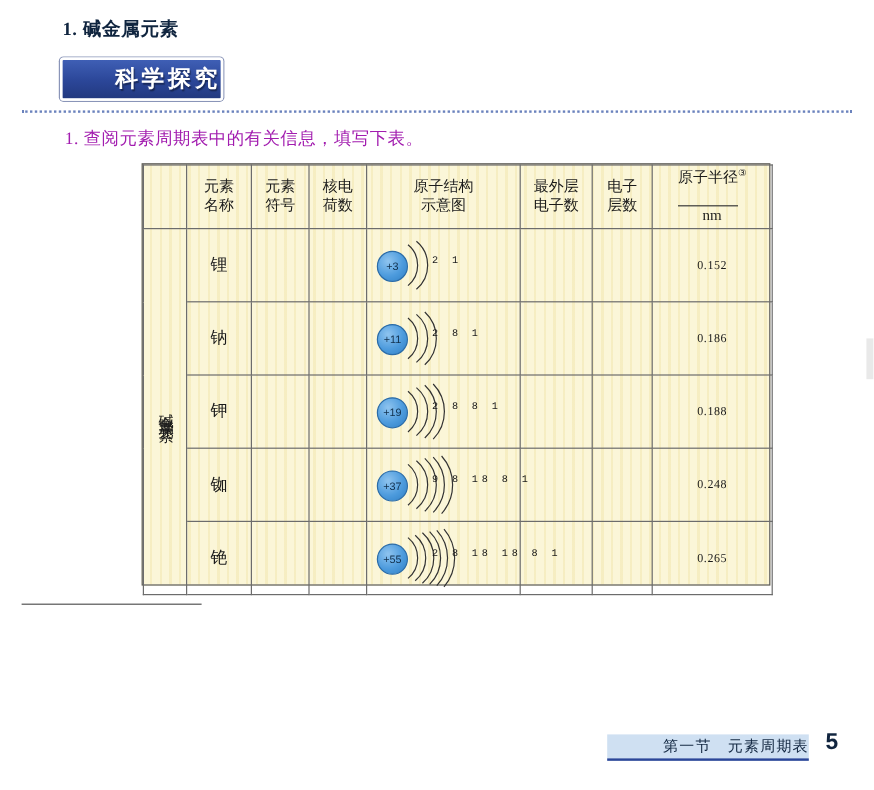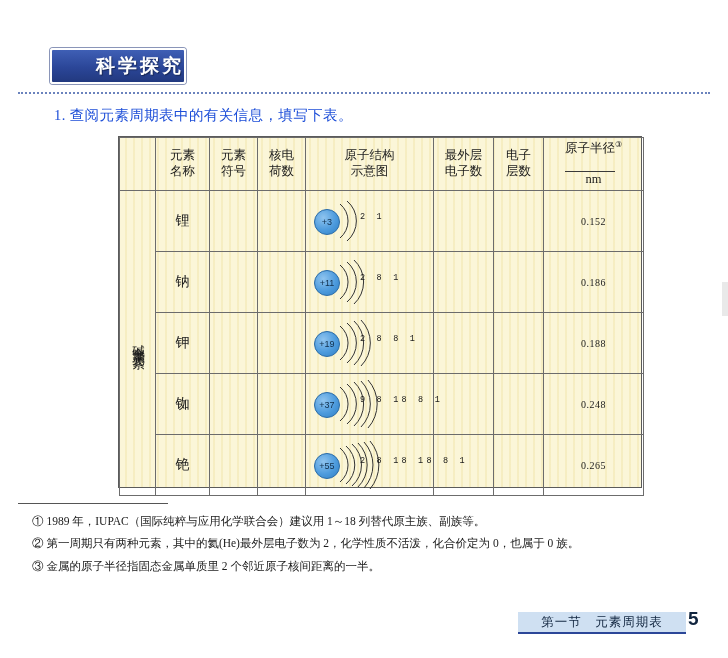--- a/index.html
+++ b/index.html
@@ -65,21 +65,21 @@
     border-top: 2px dotted #3a5aa8;
     opacity: 0.75;
   }
 
   
   .task-line {
     position: absolute;
     left: 54px;
     top: 106px;
     font-size: 14.5px;
-    color: #1d4ed8;
+    color: #a21caf;
     letter-spacing: 0.4px;
   }
 
   
   .table-wrap {
     position: absolute;
     left: 118px;
     top: 136px;
     width: 524px;
     height: 352px;
@@ -205,29 +205,29 @@
     width: 660px;
     font-size: 11.5px;
     line-height: 1.95;
     color: #1a1a1a;
   }
   .footnotes div { white-space: nowrap; }
 
   
   .footer-bar {
     position: absolute;
-    left: 518px;
+    left: 506px;
     top: 612px;
     width: 168px;
     height: 20px;
     background: #cfe0f2;
     border-bottom: 2px solid #2b4698;
     display: flex;
     align-items: center;
-    justify-content: center;
+    justify-content: flex-end;
     font-size: 12.5px;
     color: #11253f;
     letter-spacing: 1px;
   }
   .page-number {
     position: absolute;
     left: 688px;
     top: 608px;
     font-size: 19px;
     font-weight: bold;
@@ -241,20 +241,21 @@
     width: 6px;
     height: 34px;
     background: #e9e9e9;
   }
 </style>
 </head>
 <body>
 
 <div class="page">
 
+  <div class="section-title">1. 碱金属元素</div>
 
   <div class="banner">
     <span class="banner-text">科学探究</span>
   </div>
 
   <div class="dotted-rule"></div>
 
   <div class="task-line">1. 查阅元素周期表中的有关信息，填写下表。</div>
 
   <div class="table-wrap">
@@ -409,25 +410,20 @@
         </td>
         <td></td>
         <td></td>
         <td class="radius-cell">0.265</td>
       </tr>
     </tbody>
       </table>
   </div>
 
   <div class="footnote-rule"></div>
-  <div class="footnotes">
-    <div>① 1989 年，IUPAC（国际纯粹与应用化学联合会）建议用 1～18 列替代原主族、副族等。</div>
-    <div>② 第一周期只有两种元素，其中的氦(He)最外层电子数为 2，化学性质不活泼，化合价定为 0，也属于 0 族。</div>
-    <div>③ 金属的原子半径指固态金属单质里 2 个邻近原子核间距离的一半。</div>
-  </div>
 
   <div class="right-edge-mark"></div>
 
   <div class="footer-bar">
     <span>第一节　元素周期表</span>
   </div>
   <div class="page-number">5</div>
 
 </div>
 

